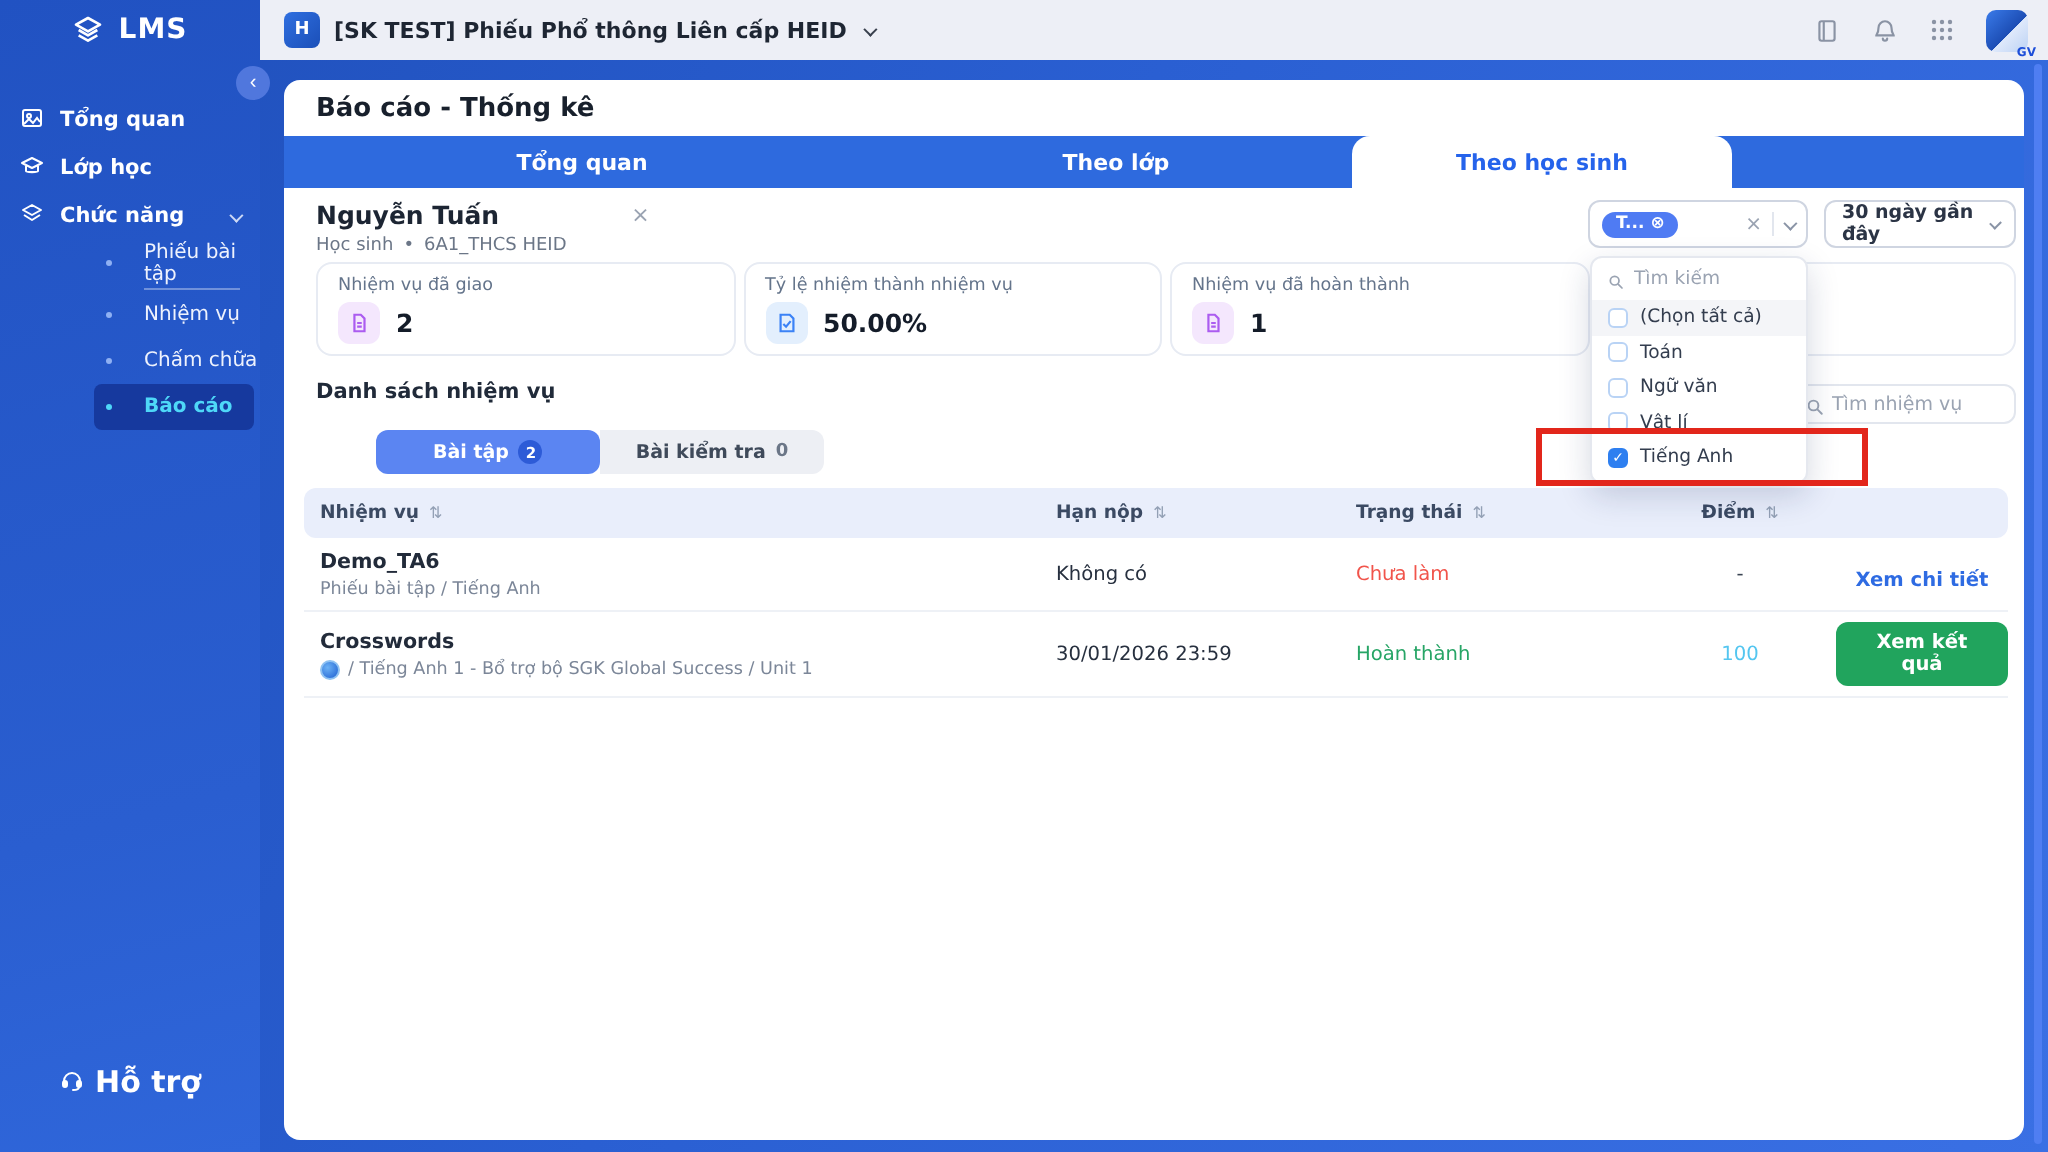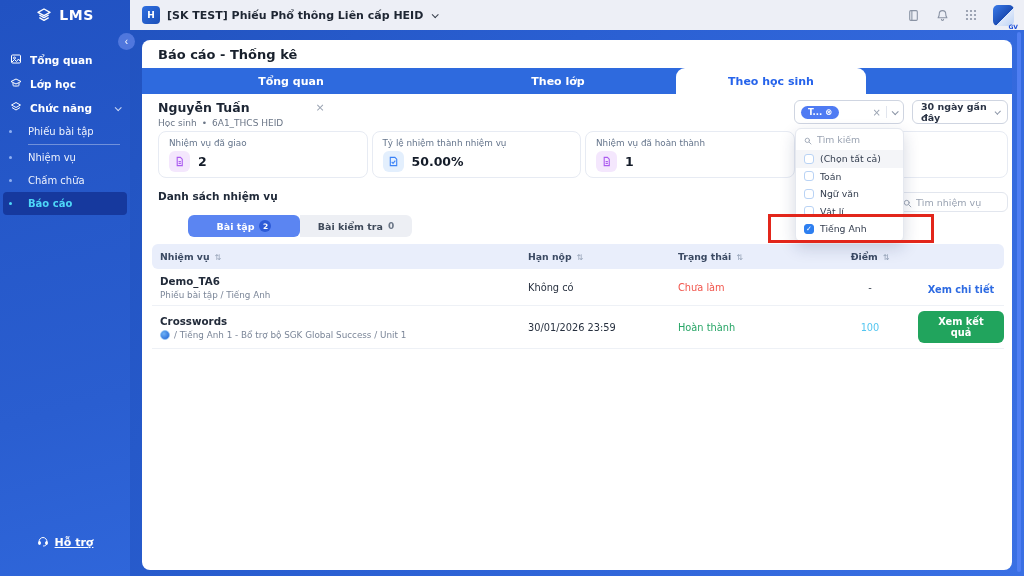--- a/index.html
+++ b/index.html
@@ -12,27 +12,27 @@
     background:linear-gradient(165deg,#2152c2 0%,#2a5ed0 70%,#2f66da 100%);color:#fff;z-index:20;}
   .logo-row{height:30px;display:flex;align-items:center;justify-content:center;gap:7px;}
   .logo-row svg{display:block;}
   .logo-text{font-size:14px;font-weight:700;letter-spacing:.5px;}
   .collapse-btn{position:absolute;left:118px;top:33px;width:17px;height:17px;border-radius:50%;
     background:#5077dd;border:none;color:#fff;font-size:10px;line-height:15px;text-align:center;
     cursor:pointer;z-index:30;padding:0;}
   .nav{margin-top:18px;}
   .nav-item{display:flex;align-items:center;gap:8px;height:24px;padding:0 10px;font-size:10.5px;font-weight:600;cursor:pointer;}
   .nav-item .chev{margin-left:auto;color:#cdd9f5;}
-  .subnav{position:relative;}
+  .subnav{position:relative;padding-left:44px;}
   .sub-item{display:flex;align-items:center;height:23px;padding-left:28px;font-size:10px;font-weight:500;color:#eef2fd;position:relative;cursor:pointer;}
   .sub-item .dot{position:absolute;left:9px;width:3px;height:3px;border-radius:50%;background:#8fb0f3;}
   .sub-divider{height:1px;background:rgba(255,255,255,.35);margin:1px 10px 1px 28px;}
   .sub-item.active{background:#16399e;border-radius:4px;margin:0 3px;padding-left:25px;color:#4ed7f8;font-weight:700;}
   .sub-item.active .dot{left:6px;background:#4ed7f8;}
-  .support-row{position:absolute;left:0;bottom:26px;width:130px;display:flex;align-items:center;justify-content:center;gap:6px;font-size:11px;font-weight:600;cursor:pointer;text-decoration:underline;}
+  .support-row{position:absolute;left:0;bottom:26px;width:130px;display:flex;align-items:flex-end;justify-content:center;gap:6px;font-size:15px;font-weight:600;cursor:pointer;}
 
   
   .topbar{position:absolute;left:130px;top:0;width:894px;height:30px;background:#edeff6;
     display:flex;align-items:center;z-index:10;}
   .school-sel{display:flex;align-items:center;gap:7px;margin-left:12px;cursor:pointer;}
   .school-logo{width:18px;height:18px;border-radius:4px;background:linear-gradient(135deg,#2f6fe0,#1b4fb8);
     color:#fff;font-size:9px;font-weight:700;display:flex;align-items:center;justify-content:center;}
   .school-name{font-size:11px;font-weight:600;color:#1e2633;}
   .chev{width:5px;height:5px;border-right:1.4px solid currentColor;border-bottom:1.4px solid currentColor;
     display:inline-block;transform:rotate(45deg) translateY(-1px);}

